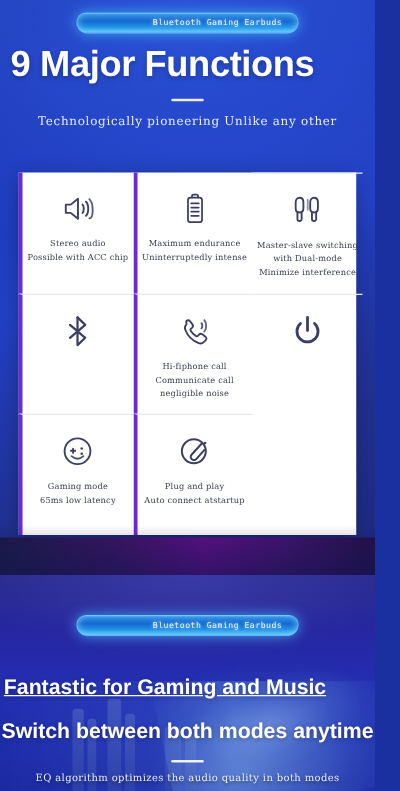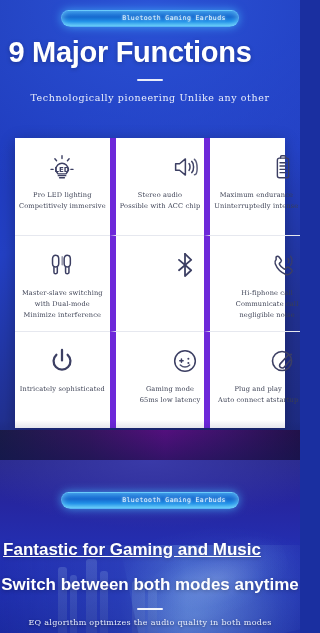--- a/index.html
+++ b/index.html
@@ -79,21 +79,21 @@
     background:#ffffff;
     box-shadow:0 3px 14px rgba(0,0,0,.28);
   }
   .grid { display:grid; grid-template-columns:1fr 1fr 1fr; grid-template-rows:1fr 1fr 1fr; width:100%; height:100%; }
   .cell {
     position:relative;
     display:flex; flex-direction:column;
     align-items:center; justify-content:flex-start;
     padding:12px 4px 6px 4px;
   }
-  .cell.bl { border-left:6px solid #6d28d9;align-items:flex-end; }
+  .cell.bl { border-left:3px solid #6d28d9; }
   .cell.bt { border-top:1px solid #e6e8ef; }
   .cell-icon { height:34px; display:flex; align-items:center; justify-content:center; margin-bottom:6px; }
   .cell-icon svg { display:block; }
   .cell-lines { text-align:center; }
   .cell-line {
     font-family:"DejaVu Serif","Liberation Serif",serif;
     font-size:6.6px;
     line-height:11px;
     color:#3a3f52;
     letter-spacing:.15px;
@@ -180,39 +180,20 @@
       </div>
     </div>
 
     <div class="main-title">9 Major Functions</div>
     <div class="title-rule"></div>
     <div class="subtitle">Technologically pioneering Unlike any other</div>
 
     <div class="card">
       <div class="grid">
 
-        <div class="cell">
-          <div class="cell-icon">
-            <svg width="30" height="30" viewBox="0 0 32 32" fill="none" stroke="#3c3f63" stroke-width="1.5" stroke-linecap="round">
-              <path d="M9.5 18.5c0-3.6 2.9-6.5 6.5-6.5s6.5 2.9 6.5 6.5c0 2.2-1.1 3.8-2.1 4.8H11.6c-1-1-2.1-2.6-2.1-4.8z"></path>
-              <line x1="12" y1="25.2" x2="20" y2="25.2"></line>
-              <line x1="13.4" y1="27.4" x2="18.6" y2="27.4"></line>
-              <line x1="16" y1="4" x2="16" y2="7"></line>
-              <line x1="8.4" y1="7.2" x2="10.2" y2="9.4"></line>
-              <line x1="23.6" y1="7.2" x2="21.8" y2="9.4"></line>
-              <line x1="4.2" y1="18.5" x2="6.6" y2="18.5"></line>
-              <line x1="27.8" y1="18.5" x2="25.4" y2="18.5"></line>
-              <text x="16" y="21" font-family="DejaVu Sans, sans-serif" font-size="7.5" font-weight="bold" fill="#3c3f63" stroke="none" text-anchor="middle">LED</text>
-            </svg>
-          </div>
-          <div class="cell-lines">
-            <div class="cell-line">Pro LED lighting</div>
-            <div class="cell-line">Competitively immersive</div>
-          </div>
-        </div>
 
         <div class="cell bl">
           <div class="cell-icon">
             <svg width="30" height="30" viewBox="0 0 32 32" fill="none" stroke="#3c3f63" stroke-width="1.6" stroke-linecap="round" stroke-linejoin="round">
               <path d="M6 12.5h4.2L16.4 7.4v17.2l-6.2-5.1H6z"></path>
               <path d="M20.3 12.4c1.4 1.2 1.4 6 0 7.2"></path>
               <path d="M23.2 10c2.6 2.2 2.6 9.8 0 12"></path>
               <path d="M26.1 7.8c3.8 3.2 3.8 16.4 0 16.4" opacity=".85"></path>
             </svg>
           </div>
@@ -281,21 +262,20 @@
         </div>
 
         <div class="cell bt">
           <div class="cell-icon">
             <svg width="30" height="30" viewBox="0 0 32 32" fill="none" stroke="#3c3f63" stroke-width="2.4" stroke-linecap="round" stroke-linejoin="round">
               <path d="M10 9.4a9 9 0 1 0 12 0"></path>
               <line x1="16" y1="4.2" x2="16" y2="15.4"></line>
             </svg>
           </div>
           <div class="cell-lines">
-            <div class="cell-line">Intricately sophisticated</div>
           </div>
         </div>
 
         <div class="cell bl bt">
           <div class="cell-icon">
             <svg width="30" height="30" viewBox="0 0 32 32" fill="none" stroke="#3c3f63" stroke-width="1.6" stroke-linecap="round" stroke-linejoin="round">
               <circle cx="16" cy="16" r="11"></circle>
               <line x1="10.4" y1="15.6" x2="14" y2="15.6"></line>
               <line x1="12.2" y1="13.8" x2="12.2" y2="17.4"></line>
               <circle cx="19.6" cy="13.6" r="1.1" fill="#3c3f63" stroke="none"></circle>

